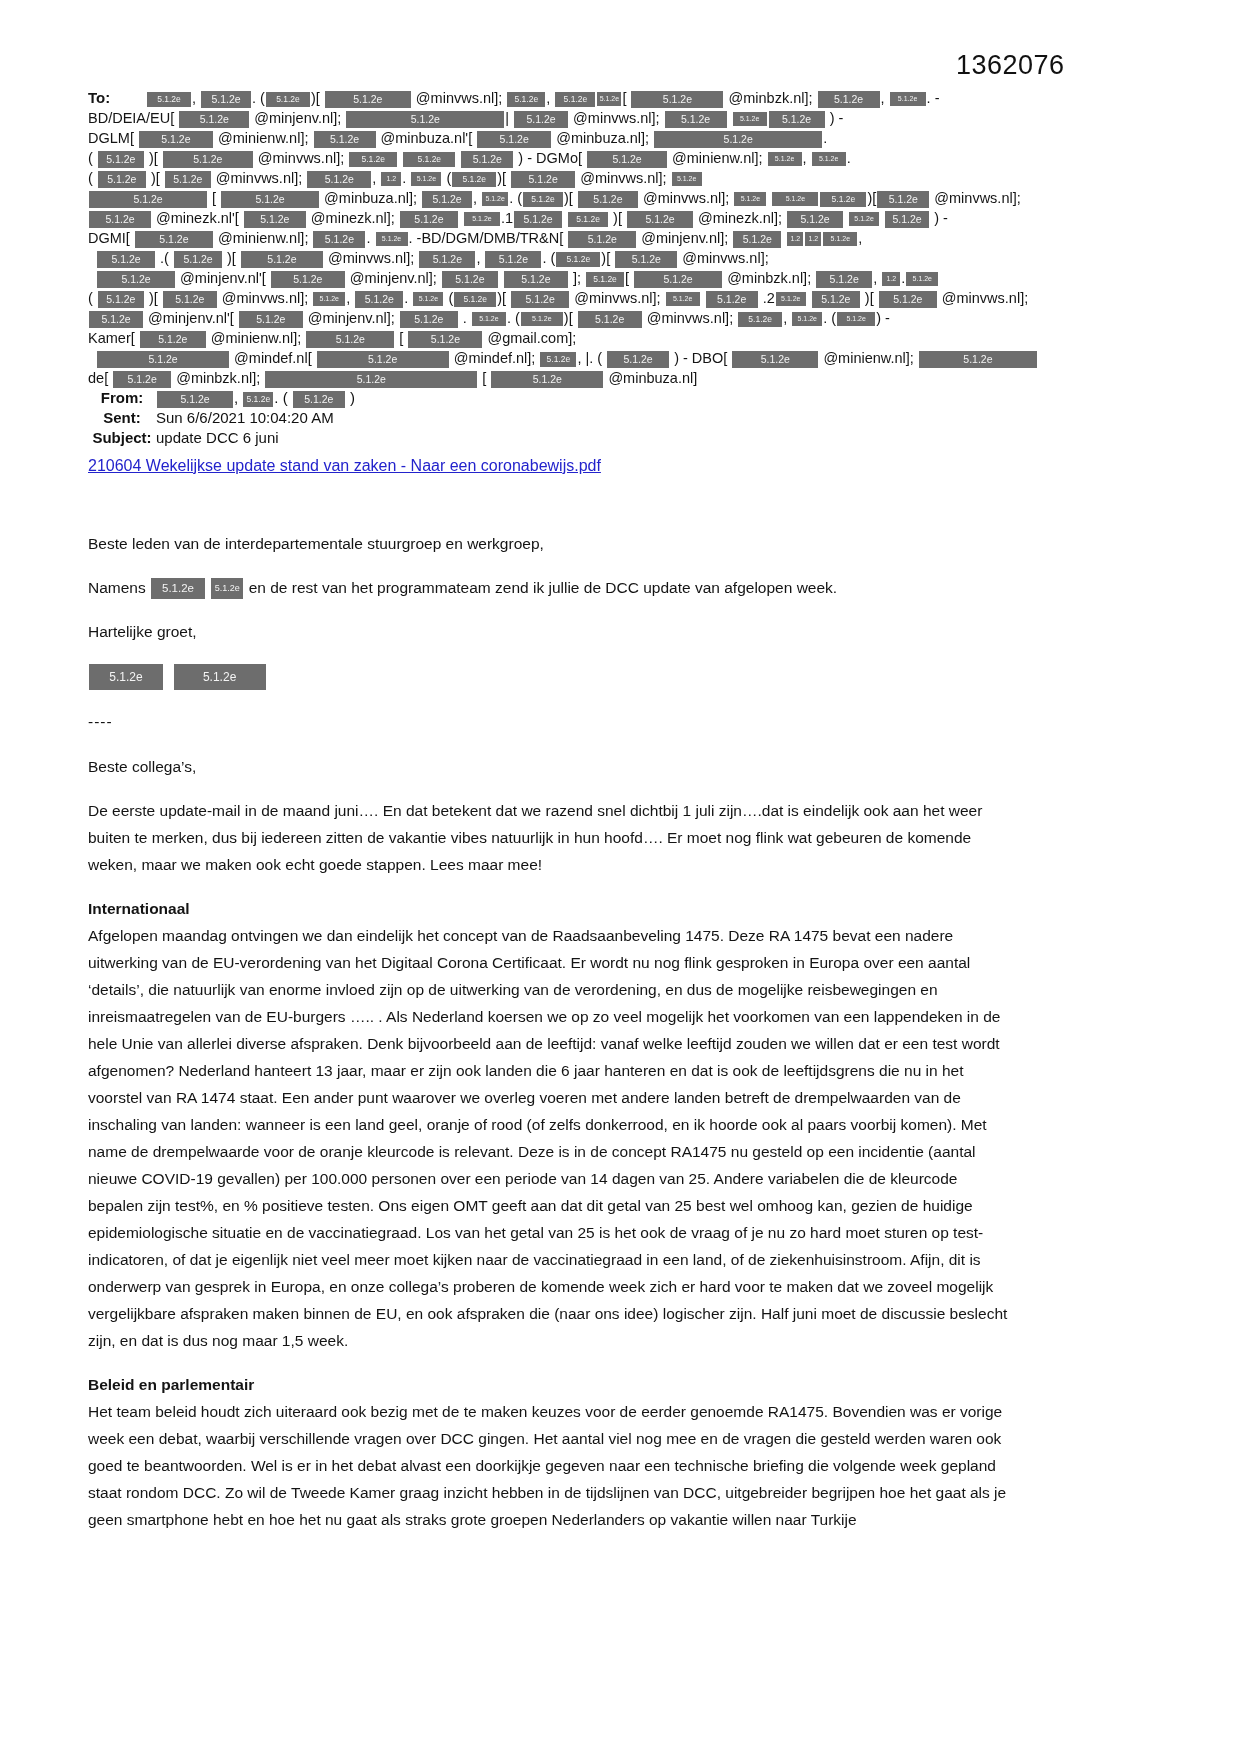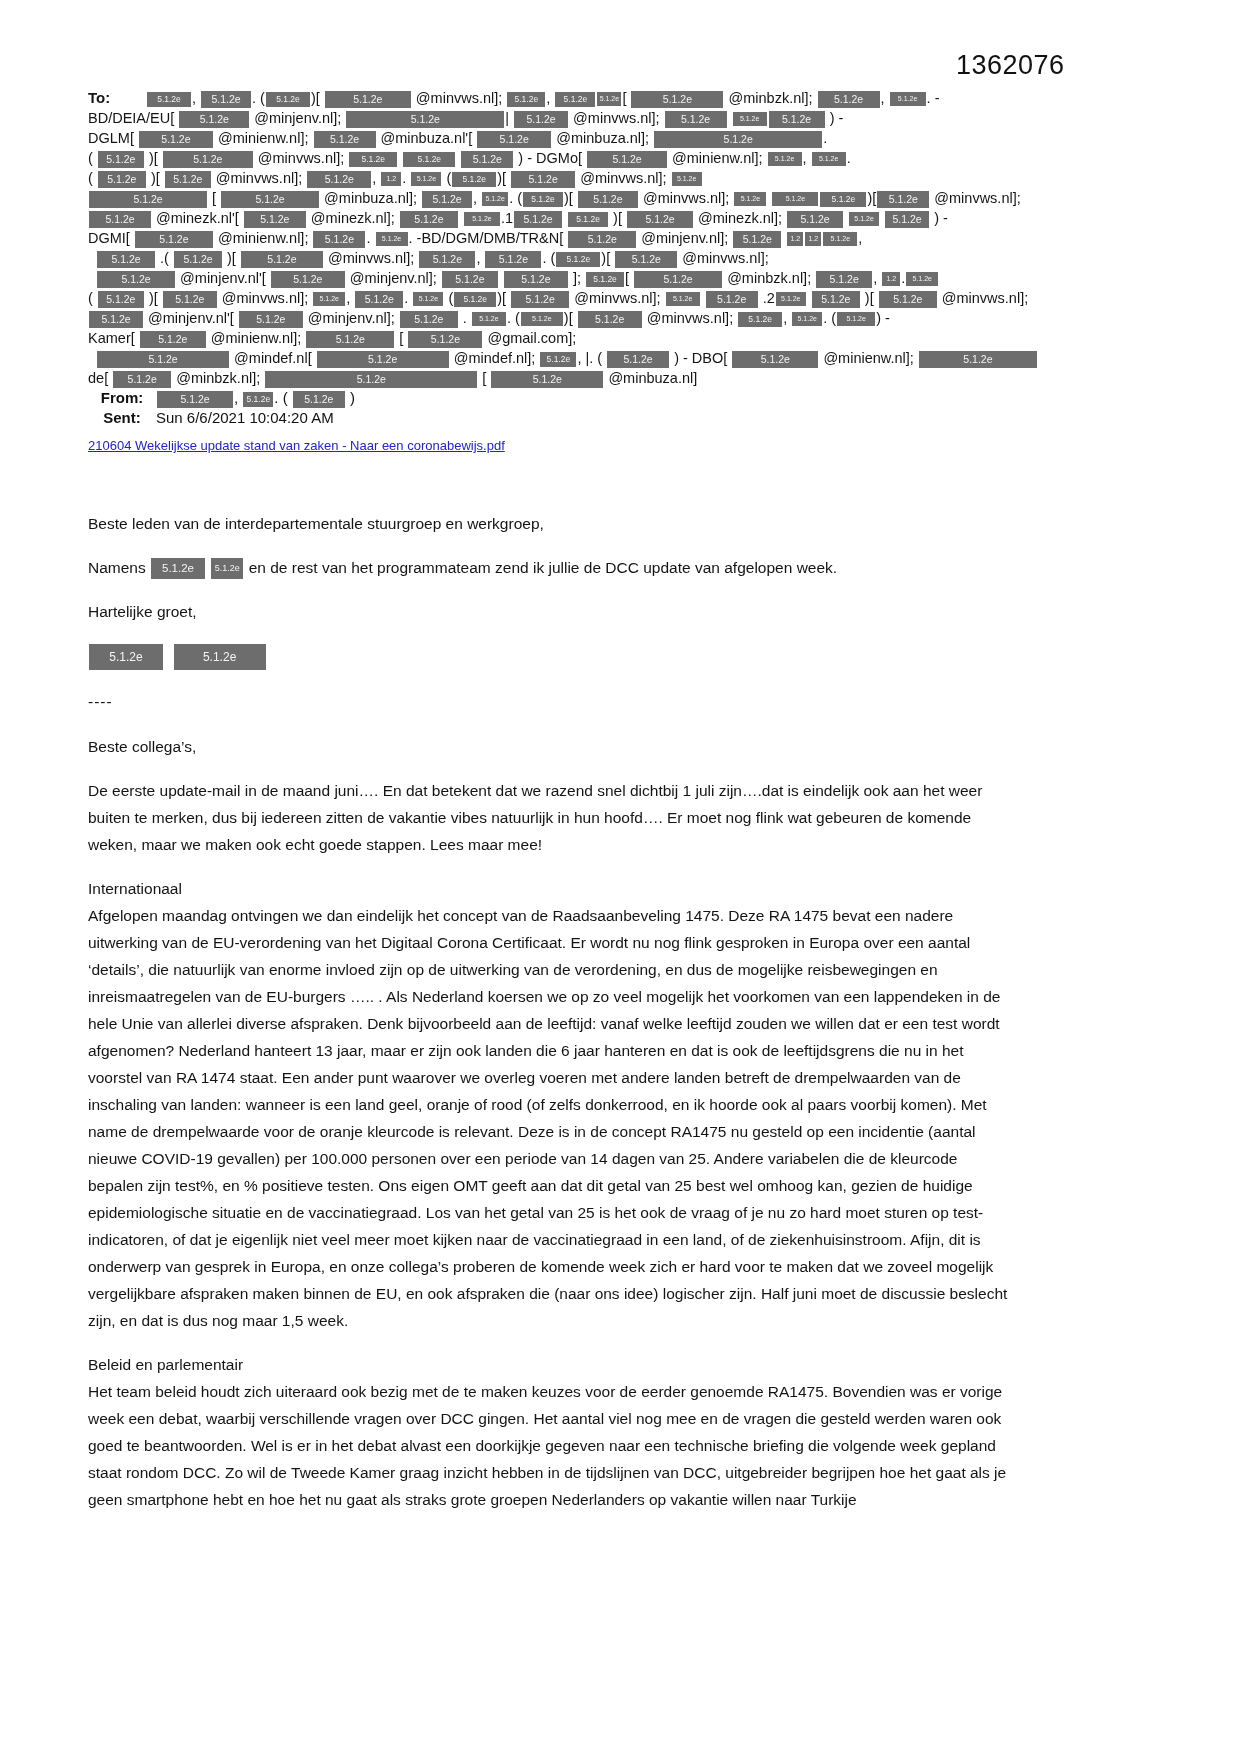--- a/index.html
+++ b/index.html
@@ -36,30 +36,30 @@
   }
   .r-s{font-size:8.5px;height:15px;line-height:15px;}
   .r-t{font-size:7px;height:14px;line-height:14px;}
   .r-b{font-size:11.5px;height:21px;line-height:21px;}
   .r-bs{font-size:9px;height:21px;line-height:21px;}
   .r-big{font-size:12px;height:26px;line-height:26px;}
   .hrow{display:flex;font-size:15px;line-height:20px;}
   .hlabel{width:68px;font-weight:bold;flex:none;text-align:center;}
   .hval{white-space:pre;}
   .hval.received{margin-left:84px;}
-  .attachment-row{margin-top:8px;font-size:13px;line-height:20px;}
+  .attachment-row{margin-top:8px;font-size:16px;line-height:20px;}
   .attachment-link{color:#2323cc;text-decoration:underline;cursor:pointer;}
   
   .bodytext{margin-top:54px;width:925px;font-size:15.5px;line-height:27px;color:#141414;}
   .para{margin:0 0 17px 0;}
   .line-tokens{white-space:pre;margin:0 0 17px 0;}
   .sig-row{margin:6px 0 14px 0;white-space:pre;}
   .divider{margin:18px 0 18px 0;letter-spacing:1px;}
   .section{margin-top:10px;}
-  .section-heading{font-weight:normal;margin-top:12px;}
+  .section-heading{font-weight:bold;margin-top:12px;}
   .section-text{margin:0 0 17px 0;}
 </style>
 </head>
 <body>
 
 <div class="page">
   <div class="doc-number">1362076</div>
 
   <div class="content">
 
@@ -82,20 +82,24 @@
     </div>
 
     <div class="hrow">
       <span class="hlabel">From:</span>
       <span class="hval"><span class="redact" style="width: 76px;">5.1.2e</span><span>, </span><span class="redact r-s" style="width: 30px;">5.1.2e</span><span>. ( </span><span class="redact" style="width: 52px;">5.1.2e</span><span> )</span></span>
     </div>
     <div class="hrow">
       <span class="hlabel">Sent:</span>
       <span class="hval">Sun 6/6/2021 10:04:20 AM</span>
     </div>
+    <div class="hrow">
+      <span class="hlabel">Subject:</span>
+      <span class="hval">update DCC 6 juni</span>
+    </div>
 
     <div class="attachment-row">
       <span class="attachment-link">210604 Wekelijkse update stand van zaken - Naar een coronabewijs.pdf</span>
     </div>
 
     <div class="bodytext">
       <p class="para">Beste leden van de interdepartementale stuurgroep en werkgroep,</p>
       <div class="line-tokens"><span>Namens </span><span class="redact r-b" style="width: 54px;">5.1.2e</span><span> </span><span class="redact r-bs" style="width: 32px;">5.1.2e</span><span> en de rest van het programmateam zend ik jullie de DCC update van afgelopen week.</span></div>
       <p class="para">Hartelijke groet,</p>
       <div class="sig-row"><span class="redact r-big" style="width: 74px;">5.1.2e</span><span>  </span><span class="redact r-big" style="width: 92px;">5.1.2e</span></div>

